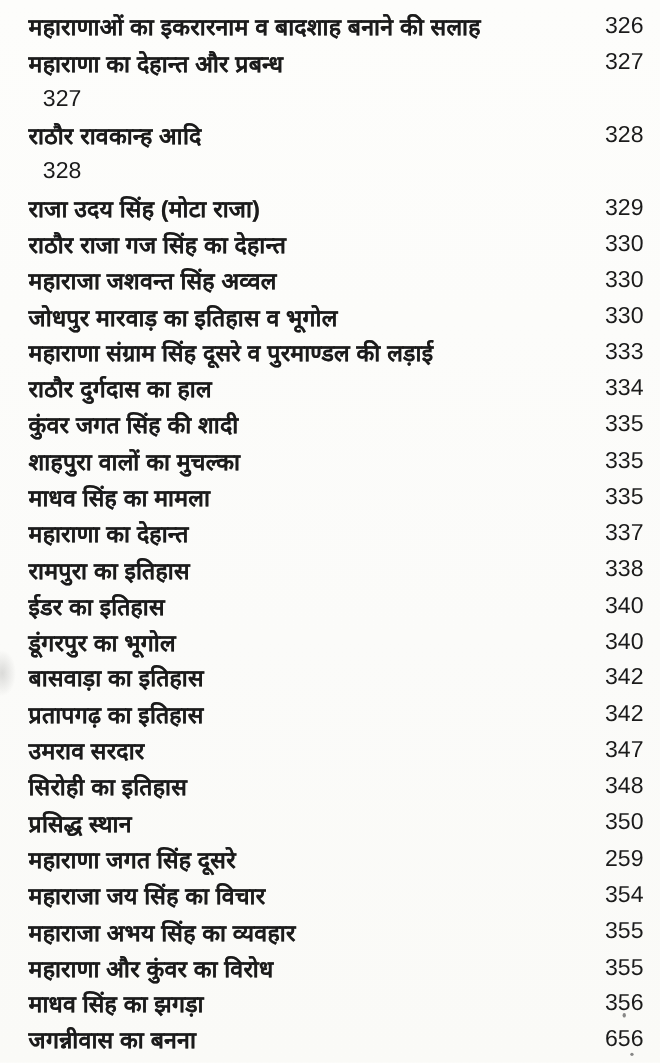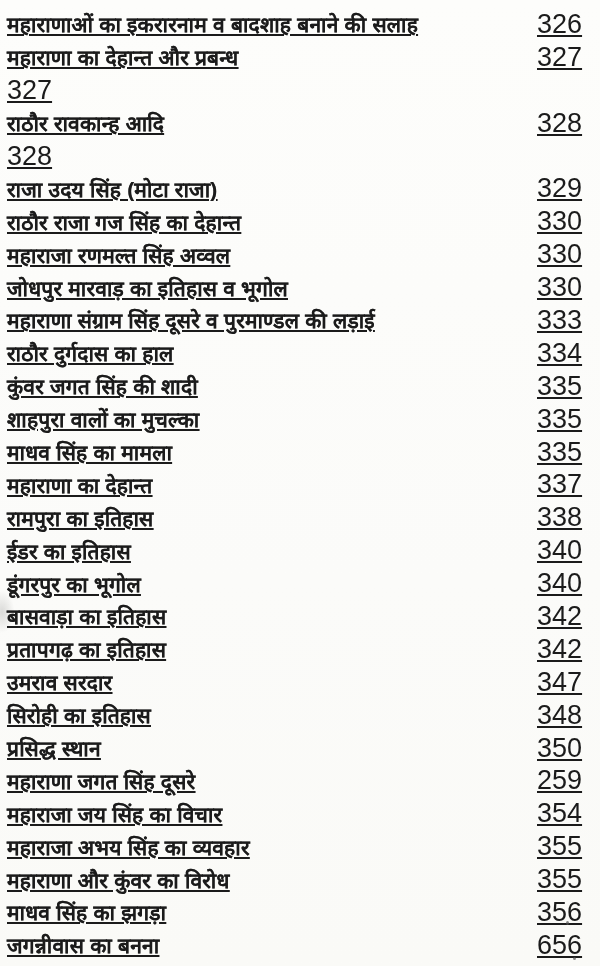--- a/index.html
+++ b/index.html
@@ -17,44 +17,44 @@
     font-family: "Liberation Sans", "DejaVu Sans", sans-serif;
     color: var(--ink);
     position: relative;
   }
   .page {
     position: absolute;
     inset: 0;
     background:
       radial-gradient(ellipse 18px 30px at 2px 612px, rgba(120,120,118,0.25), rgba(120,120,118,0) 70%),
       linear-gradient(180deg, #fdfdfb 0%, #fbfbf9 60%, #fafaf7 100%);
-    padding: 8px 15px 0 7px;
-    text-decoration: underline;
+    padding: 8px 15px 0 26px;
   }
   .toc-list {
     display: flex;
     flex-direction: column;
   }
   .toc-row {
     height: 32.9px;
     display: flex;
     justify-content: space-between;
     align-items: center;
     white-space: nowrap;
   }
   .toc-title {
     font-size: 21px;
     font-weight: 700;
     letter-spacing: 0.2px;
     text-shadow: 0 0 0.4px rgba(0,0,0,0.55);
   }
   .toc-page {
-    font-size: 27px;
+    font-size: 21px;
     font-weight: 500;
     min-width: 48px;
+    text-align: right;
     font-family: "Liberation Sans", "DejaVu Sans", sans-serif;
   }
   .speck {
     position: absolute;
     background: #555;
     border-radius: 50%;
     opacity: 0.7;
   }
   .speck-1 { left: 566px; top: 921px; width: 3px; height: 4px; }
   .speck-2 { left: 573px; top: 957px; width: 3px; height: 3px; }
@@ -84,21 +84,21 @@
   </div>
       <div class="toc-row">
     <span class="toc-title">राजा उदय सिंह (मोटा राजा)</span>
     <span class="toc-page">329</span>
   </div>
       <div class="toc-row">
     <span class="toc-title">राठौर राजा गज सिंह का देहान्त</span>
     <span class="toc-page">330</span>
   </div>
       <div class="toc-row">
-    <span class="toc-title">महाराजा रणमल्त सिंह अव्वल</span>
+    <span class="toc-title">महाराजा जशवन्त सिंह अव्वल</span>
     <span class="toc-page">330</span>
   </div>
       <div class="toc-row">
     <span class="toc-title">जोधपुर मारवाड़ का इतिहास व भूगोल</span>
     <span class="toc-page">330</span>
   </div>
       <div class="toc-row">
     <span class="toc-title">महाराणा संग्राम सिंह दूसरे व पुरमाण्डल की लड़ाई</span>
     <span class="toc-page">333</span>
   </div>

